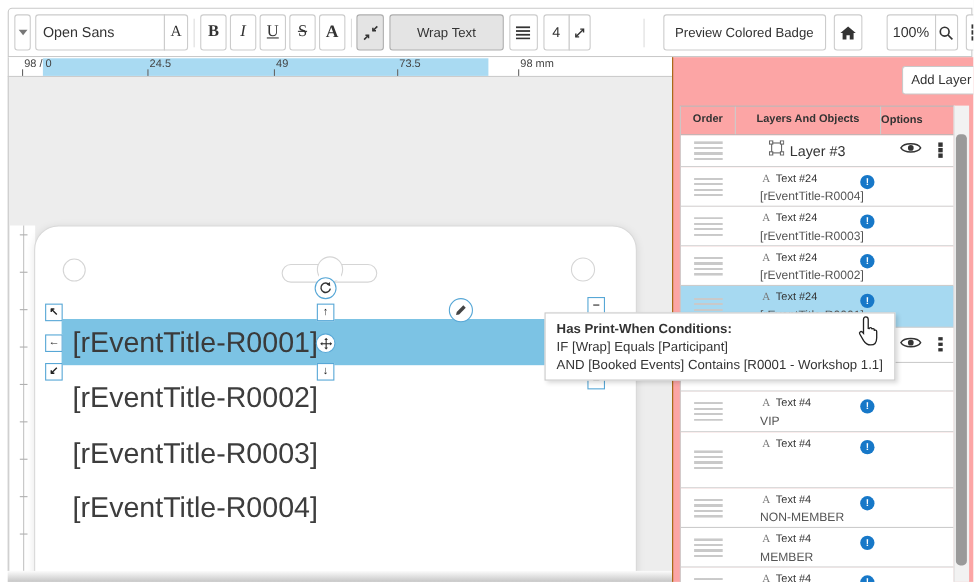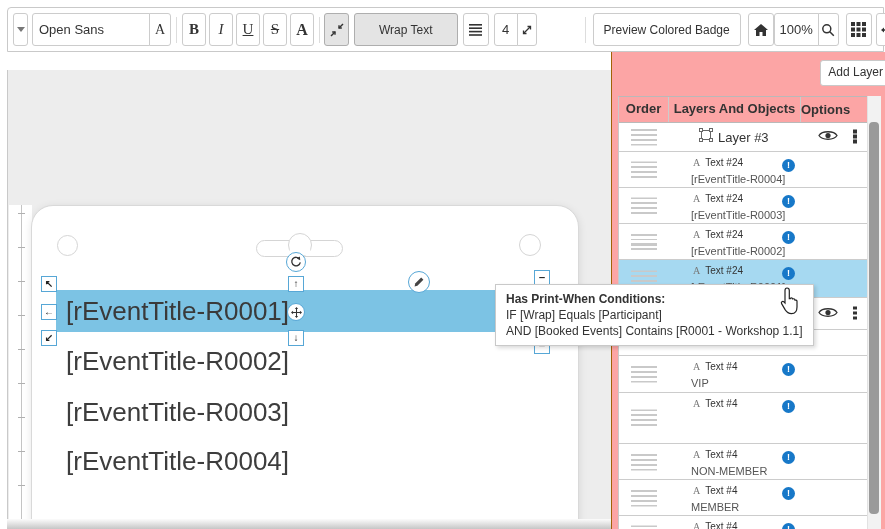--- a/index.html
+++ b/index.html
@@ -44,21 +44,21 @@
   .handle.round{border-radius:50%;}
   .hscroll{position:absolute;left:7px;top:519px;width:604px;height:10px;
            background:linear-gradient(#fcfcfc,#c6c6c6);}
   
   .panel{position:absolute;left:611px;top:52px;width:291px;height:477px;background:#fca5a5;
          border-left:1px solid #a16207;box-sizing:border-box;}
   .addlayer{position:absolute;right:11px;top:8px;height:24px;line-height:22px;padding:0 7px;
             border:1px solid #c9c9c9;border-radius:3px;font-size:12px;background:#fff;cursor:pointer;}
   .ltable{position:absolute;left:6px;top:44px;width:250px;border-top:1px solid #b9b9b9;
           border-left:1px solid #c9c9c9;border-right:1px solid #c9c9c9;box-sizing:border-box;}
-  .lhead{display:flex;height:25px;border-bottom:1px solid #b9b9b9;font-size:13px;font-weight:bold;align-items:center;}
+  .lhead{display:flex;height:25px;border-bottom:1px solid #b9b9b9;font-size:10px;font-weight:bold;align-items:center;}
   .lhead .c1{width:50px;text-align:center;border-right:1px solid #ccc;line-height:23px;height:100%;box-sizing:border-box;}
   .lhead .c2{width:132px;text-align:center;border-right:1px solid #ccc;line-height:23px;height:100%;box-sizing:border-box;}
   .lhead .c3{flex:1;text-align:left;}
   .prow{position:relative;border-bottom:1px solid #ccc;background:#fff;}
   .prow.hl{background:#a6d9f1;}
   .dragh{position:absolute;left:12px;top:50%;transform:translateY(-50%);width:26px;height:17px;
          background:repeating-linear-gradient(#c9c9c9 0 2px,transparent 2px 5px);cursor:grab;}
   .rmain{position:absolute;left:74px;top:5px;font-size:10px;color:#333;white-space:nowrap;}
   .aglyph{font-family:"Liberation Serif",serif;color:#777;margin-right:5px;}
   .rinfo{position:absolute;left:163px;top:7px;width:13px;height:13px;border-radius:50%;background:#1778c8;
@@ -121,27 +121,27 @@
     <div class="tb" style="width:20px;margin-left:-1px;border-radius:0 3px 3px 0">
       <svg width="12" height="12" viewBox="0 0 12 12">
           <g stroke="#333" stroke-width="1.3" fill="none">
             <line x1="2.5" y1="9.5" x2="9.5" y2="2.5"></line>
             <polyline points="6.5,2.5 9.5,2.5 9.5,5.5"></polyline>
             <polyline points="2.5,6.5 2.5,9.5 5.5,9.5"></polyline>
           </g>
         </svg>
     </div>
     <div class="sep" style="margin-left:48px"></div>
-    <div class="tb" style="margin-left:7px;padding:0 10px;font-size:12px">Preview Colored Badge</div>
+    <div class="tb" style="margin-left:17px;padding:0 10px;font-size:12px">Preview Colored Badge</div>
     <div class="tb" style="width:26px;margin-left:7px">
       <svg width="16" height="14" viewBox="0 0 16 14">
           <path d="M8 1 L15 7 L13 7 L13 13 L9.5 13 L9.5 9 L6.5 9 L6.5 13 L3 13 L3 7 L1 7 Z" fill="#333"></path>
         </svg>
     </div>
-    <div class="tb" style="width:45px;margin-left:0;font-size:13px;border-radius:3px 0 0 3px">100%</div>
+    <div class="tb" style="width:45px;margin-left:22px;font-size:13px;border-radius:3px 0 0 3px">100%</div>
     <div class="tb" style="width:21px;margin-left:-1px;border-radius:0 3px 3px 0">
       <svg width="14" height="14" viewBox="0 0 14 14">
           <g stroke="#333" stroke-width="1.5" fill="none">
             <circle cx="5.8" cy="5.8" r="4"></circle>
             <line x1="8.8" y1="8.8" x2="12.8" y2="12.8"></line>
           </g>
         </svg>
     </div>
     <div class="tb" style="width:26px;margin-left:7px">
       <svg width="15" height="15" viewBox="0 0 15 15">
@@ -167,20 +167,33 @@
             <polygon points="8,16 5.6,13 10.4,13"></polygon>
             <polygon points="0,8 3,5.6 3,10.4"></polygon>
             <polygon points="16,8 13,5.6 13,10.4"></polygon>
           </g>
         </svg>
     </div>
     <div class="sep"></div>
 
   </div>
 
+  <div class="ruler">
+    <div class="rband" style="left:31px;width:405px"></div>
+    <div class="rtick" style="left:12px"></div>
+    <div class="rtick" style="left:126px"></div>
+    <div class="rtick" style="left:241px"></div>
+    <div class="rtick" style="left:353px"></div>
+    <div class="rtick" style="left:463px"></div>
+    <div class="rlab" style="left:14px">98 / 0</div>
+    <div class="rlab" style="left:128px">24.5</div>
+    <div class="rlab" style="left:243px">49</div>
+    <div class="rlab" style="left:355px">73.5</div>
+    <div class="rlab" style="left:465px">98 mm</div>
+  </div>
 
   <div class="canvas">
     <div class="underbadge"></div>
     <div class="badge"></div>
     <div class="vline"></div>
     <div class="vtick" style="top:143px"></div>
     <div class="vtick" style="top:177px"></div>
     <div class="vtick" style="top:211px"></div>
     <div class="vtick" style="top:245px"></div>
     <div class="vtick" style="top:279px"></div>

